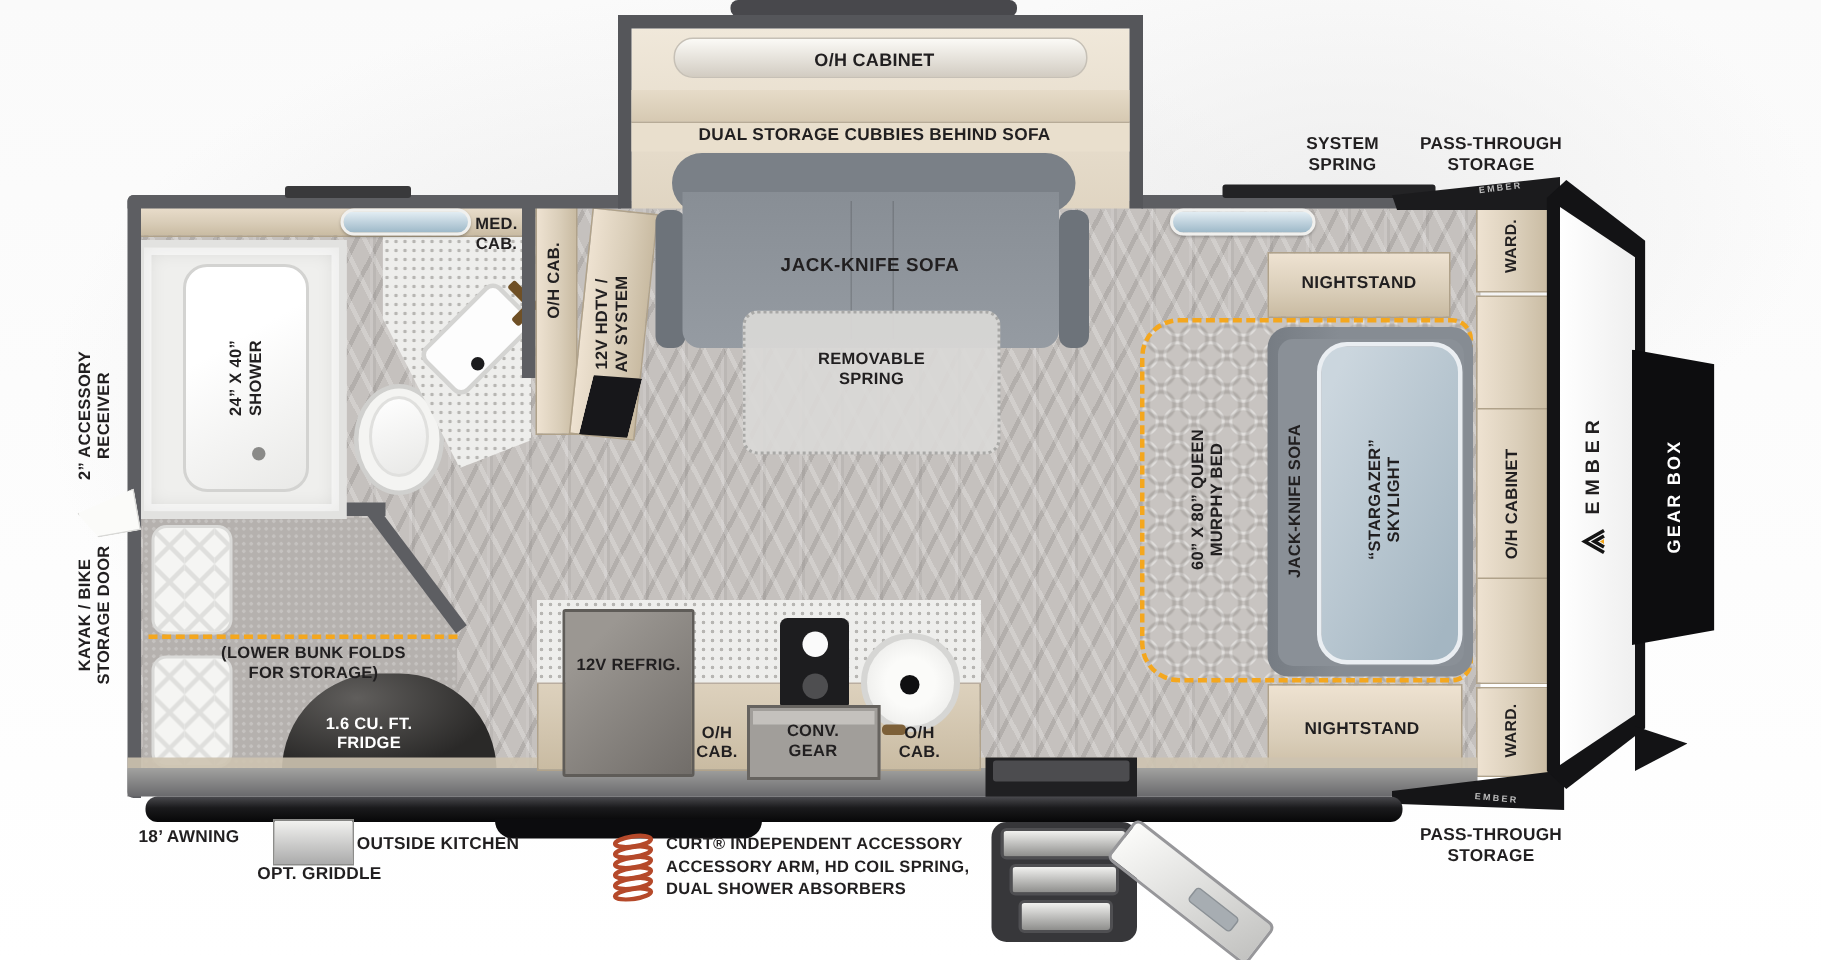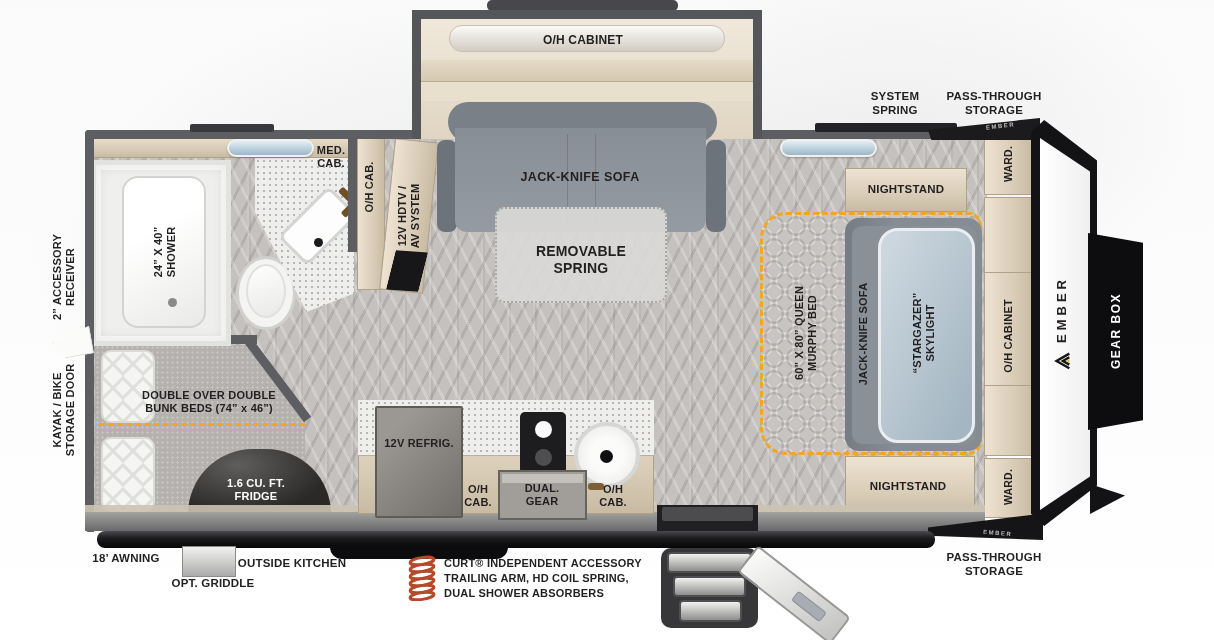--- a/index.html
+++ b/index.html
@@ -155,22 +155,23 @@
       <ellipse cx="15" cy="6" rx="12" ry="3.4" transform="rotate(-8 15 6)"></ellipse>
       <ellipse cx="15" cy="13" rx="12" ry="3.4" transform="rotate(-8 15 13)"></ellipse>
       <ellipse cx="15" cy="20" rx="12" ry="3.4" transform="rotate(-8 15 20)"></ellipse>
       <ellipse cx="15" cy="27" rx="12" ry="3.4" transform="rotate(-8 15 27)"></ellipse>
       <ellipse cx="15" cy="34" rx="12" ry="3.4" transform="rotate(-8 15 34)"></ellipse>
       <ellipse cx="15" cy="41" rx="12" ry="3.4" transform="rotate(-8 15 41)"></ellipse>
     </g>
   </svg>
 
   <div class="lbl ctr" style="left:583px;top:40px;font-size:12px;"><span>O/H CABINET</span></div>
+  <div class="lbl ctr" style="left:583px;top:91px;font-size:11.5px;"><span>DUAL STORAGE CUBBIES BEHIND SOFA</span></div>
   <div class="lbl ctr" style="left:580px;top:177px;font-size:12.5px;letter-spacing:.4px;"><span>JACK-KNIFE SOFA</span></div>
-  <div class="lbl ctr" style="left:581px;top:260px;font-size:14px;">
+  <div class="lbl ctr" style="left:581px;top:247px;font-size:11px;">
     <div>REMOVABLE</div>
     <div>SPRING</div>
   </div>
 
   <div class="lbl v" style="left:165px;top:252px;">
     <div>24” X 40”</div>
     <div>SHOWER</div>
   </div>
   <div class="lbl ctr" style="left:331px;top:157px;">
     <div>MED.</div>
@@ -196,51 +197,51 @@
   <div class="lbl v" style="left:1009px;top:336px;"><span>O/H CABINET</span></div>
   <div class="lbl v" style="left:1008px;top:164px;font-size:10.5px;"><span>WARD.</span></div>
   <div class="lbl v" style="left:1008px;top:487px;font-size:10.5px;"><span>WARD.</span></div>
 
   <div class="lbl ctr" style="left:419px;top:444px;"><span>12V REFRIG.</span></div>
   <div class="lbl ctr" style="left:478px;top:496px;">
     <div>O/H</div>
     <div>CAB.</div>
   </div>
   <div class="lbl ctr" style="left:542px;top:495px;">
-    <div>DUAL.</div>
+    <div>CONV.</div>
     <div>GEAR</div>
   </div>
   <div class="lbl ctr" style="left:613px;top:496px;">
     <div>O/H</div>
     <div>CAB.</div>
   </div>
 
-  <div class="lbl ctr" style="left:209px;top:402px;">
-    <div>DOUBLE OVER DOUBLE</div>
-    <div>BUNK BEDS (74” x 46”)</div>
-  </div>
-  <div class="lbl ctr wh" style="left:256px;top:490px;">
+  <div class="lbl ctr" style="left:209px;top:443px;">
+    <div>(LOWER BUNK FOLDS</div>
+    <div>FOR STORAGE)</div>
+  </div>
+  <div class="lbl ctr wh" style="left:246px;top:490px;">
     <div>1.6 CU. FT.</div>
     <div>FRIDGE</div>
   </div>
 
   <div class="lbl v" style="left:64px;top:277px;">
     <div>2” ACCESSORY</div>
     <div>RECEIVER</div>
   </div>
   <div class="lbl v" style="left:64px;top:410px;">
     <div>KAYAK / BIKE</div>
     <div>STORAGE DOOR</div>
   </div>
   <div class="lbl ctr" style="left:126px;top:559px;font-size:11.5px;"><span>18’ AWNING</span></div>
   <div class="lbl ctr" style="left:213px;top:584px;font-size:11.5px;"><span>OPT. GRIDDLE</span></div>
   <div class="lbl ctr" style="left:292px;top:564px;font-size:11.5px;"><span>OUTSIDE KITCHEN</span></div>
   <div class="lbl" style="left:444px;top:556px;text-align:left;line-height:15px;">
     <div>CURT® INDEPENDENT ACCESSORY</div>
-    <div>TRAILING ARM, HD COIL SPRING,</div>
+    <div>ACCESSORY ARM, HD COIL SPRING,</div>
     <div>DUAL SHOWER ABSORBERS</div>
   </div>
   <div class="lbl ctr" style="left:895px;top:104px;font-size:11.5px;">
     <div>SYSTEM</div>
     <div>SPRING</div>
   </div>
   <div class="lbl ctr" style="left:994px;top:104px;font-size:11.5px;">
     <div>PASS-THROUGH</div>
     <div>STORAGE</div>
   </div>

